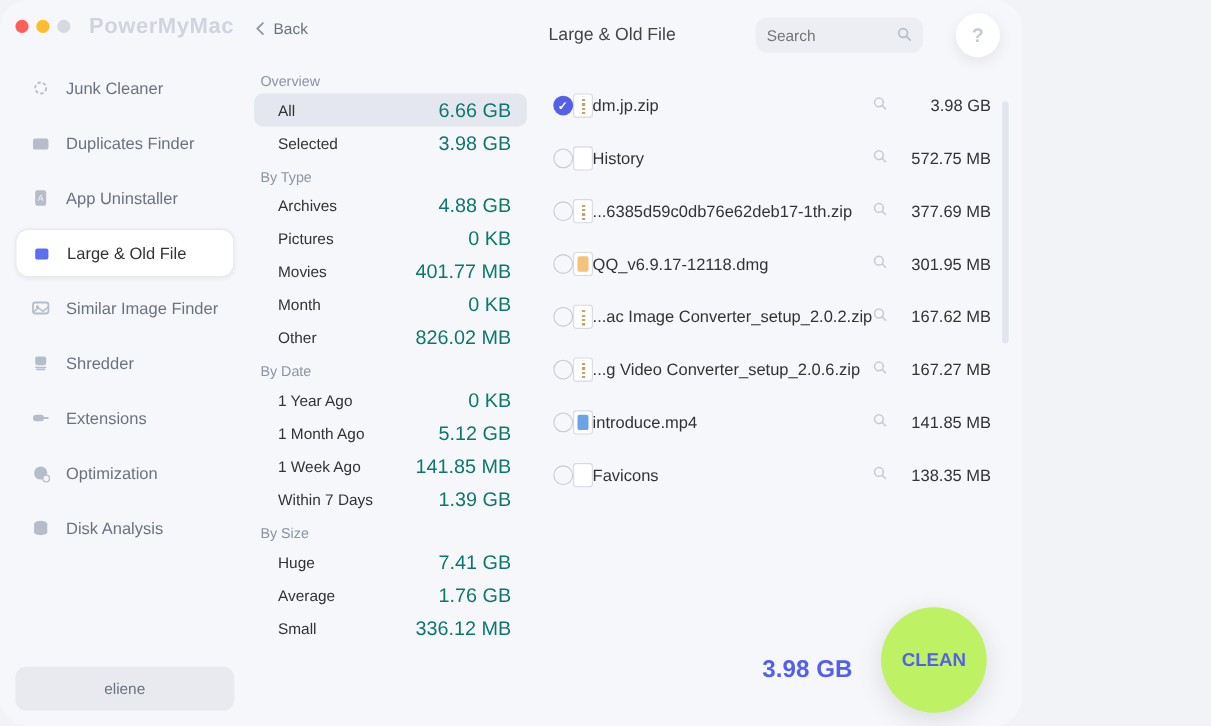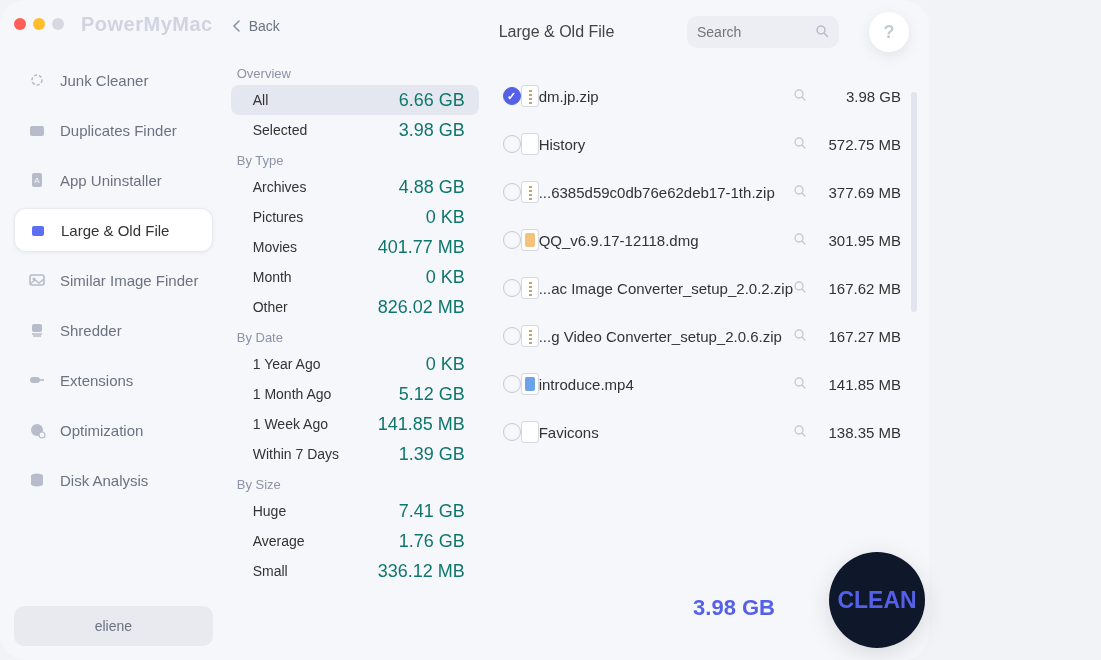--- a/index.html
+++ b/index.html
@@ -47,21 +47,21 @@
 .filetype.zip::after { content: ""; position: absolute; left: 7px; top: 2px; width: 3px; height: 16px; background: repeating-linear-gradient(0deg,#bfa76a 0 2px,transparent 2px 4px); }
 .filetype.blank { }
 .filetype.dmg::after { content: ""; position: absolute; inset: 3px; background: #f4c27a; border-radius: 2px; }
 .filetype.mp4::after { content: ""; position: absolute; inset: 3px; background: #6aa3e8; border-radius: 2px; }
 .file-name { flex: 1; white-space: nowrap; overflow: hidden; text-overflow: ellipsis; }
 .mag { width: 18px; color: #c6cad5; cursor: pointer; }
 .file-size { width: 90px; text-align: right; color: #333; font-size: 15px; }
 
 .footer { display: flex; align-items: center; justify-content: flex-end; gap: 24px; height: 76px; }
 .total-size { color: #5560e8; font-size: 22px; font-weight: 700; }
-.clean-btn { width: 96px; height: 96px; border-radius: 50%; background: #0f172a; box-shadow: 0 6px 24px rgba(0,0,0,0.12); display: flex; align-items: center; justify-content: center; color: #5560e8; font-size: 23px; font-weight: 700; cursor: pointer; position: absolute; right: 4px; bottom: 12px; }
+.clean-btn { width: 96px; height: 96px; border-radius: 50%; background: #bef264; box-shadow: 0 6px 24px rgba(0,0,0,0.12); display: flex; align-items: center; justify-content: center; color: #5560e8; font-size: 17px; font-weight: 700; cursor: pointer; position: absolute; right: 32px; bottom: 12px; }
 .scrollbar { position: absolute; right: 12px; top: 92px; width: 6px; height: 450px; background: transparent; }
 .scroll-thumb { width: 6px; height: 220px; background: #e2e5ee; border-radius: 4px; }
 </style>
 </head>
 <body>
 
 <div class="window">
 
   <div class="sidebar">
     <div class="titlebar">

